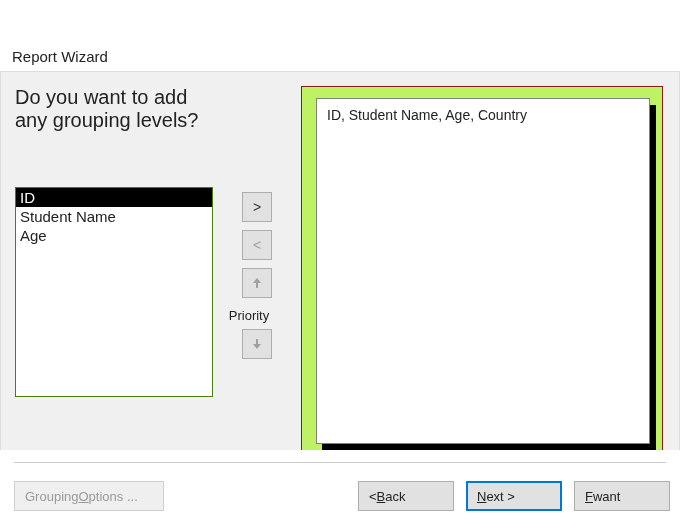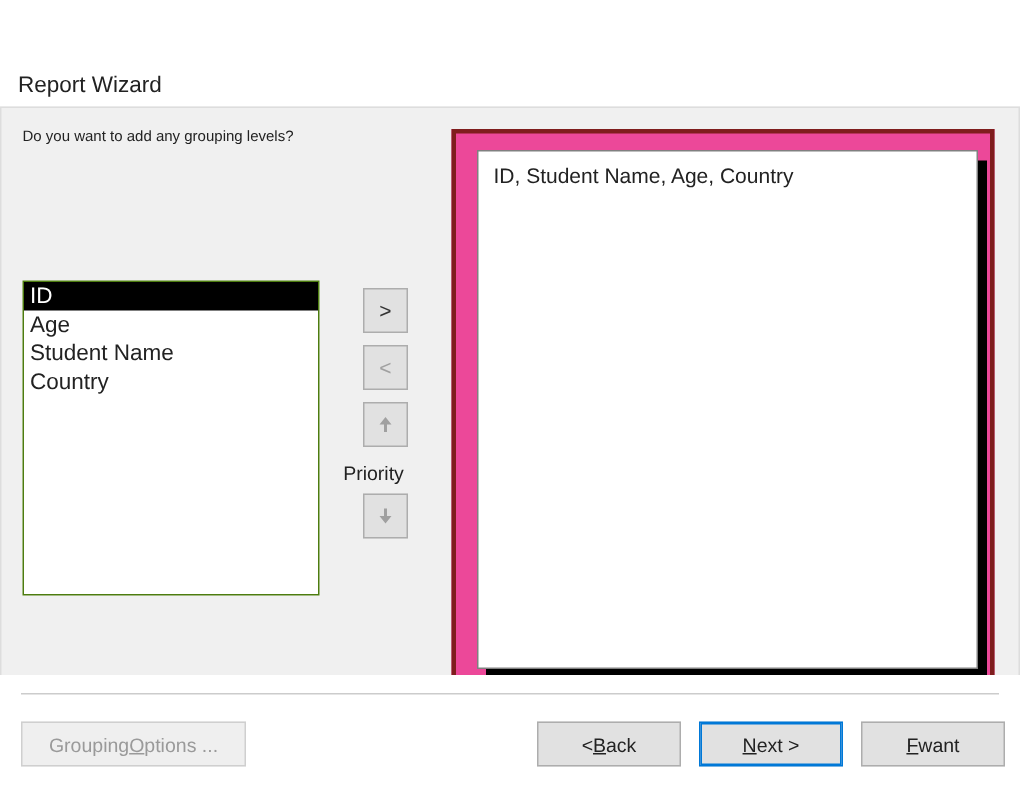--- a/index.html
+++ b/index.html
@@ -24,21 +24,21 @@
     height: 392px;
     background: #f0f0f0;
     border: 1px solid #ddd;
     margin: 0;
   }
   .prompt {
     position: absolute;
     left: 14px;
     top: 14px;
     width: 210px;
-    font-size: 10px;
+    font-size: 20px;
     color: #222;
   }
   .field-list {
     position: absolute;
     left: 14px;
     top: 115px;
     width: 198px;
     height: 210px;
     background: #fff;
     border: 1px solid #4d7c0f;
@@ -85,22 +85,22 @@
     font-size: 13px;
     margin: 2px 16px 6px 0;
     color: #222;
   }
   .preview-outer {
     position: absolute;
     left: 300px;
     top: 14px;
     width: 362px;
     height: 370px;
-    background: #ec4899;
-    border: 3px solid #7f1d1d;
+    background: #bef264;
+    border: 1px solid #7f1d1d;
   }
   .preview-shadow {
     position: absolute;
     left: 20px;
     top: 18px;
     width: 334px;
     height: 346px;
     background: #000;
   }
   .preview-page {
@@ -143,21 +143,20 @@
   .btn {
     min-width: 96px;
     height: 30px;
     background: #e1e1e1;
     border: 1px solid #adadad;
     font-size: 13px;
     color: #222;
     cursor: pointer;
     display: inline-flex;
     align-items: center;
-    justify-content: center;
     padding: 0 10px;
   }
   .btn.wide { min-width: 150px; }
   .btn.disabled {
     color: #9a9a9a;
     border-color: #cfcfcf;
     background: #efefef;
     cursor: default;
   }
   .btn.primary {
@@ -172,23 +171,22 @@
 <body>
 
 <div class="window-title">Report Wizard</div>
 
 <div class="content-area">
 
   <div class="prompt">Do you want to add any grouping levels?</div>
 
   <div class="field-list">
     <div class="field-item selected">ID</div>
+    <div class="field-item">Student Name</div>
     <div class="field-item">Age</div>
-    <div class="field-item">Student Name</div>
-    <div class="field-item">Country</div>
   </div>
 
   <div class="btn-col">
     <div class="sq-btn">
       <span>&gt;</span>
     </div>
     <div class="sq-btn disabled">
       <span>&lt;</span>
     </div>
     <div class="sq-btn disabled">

